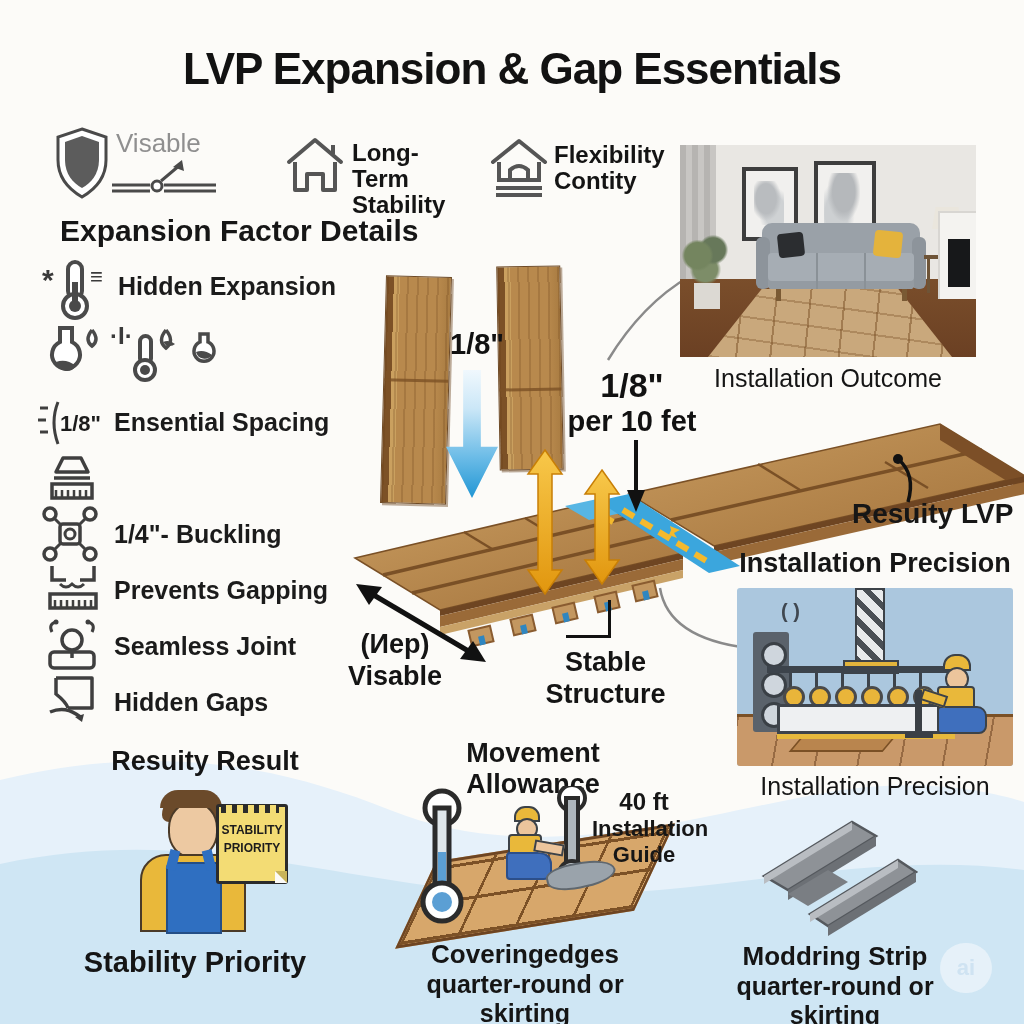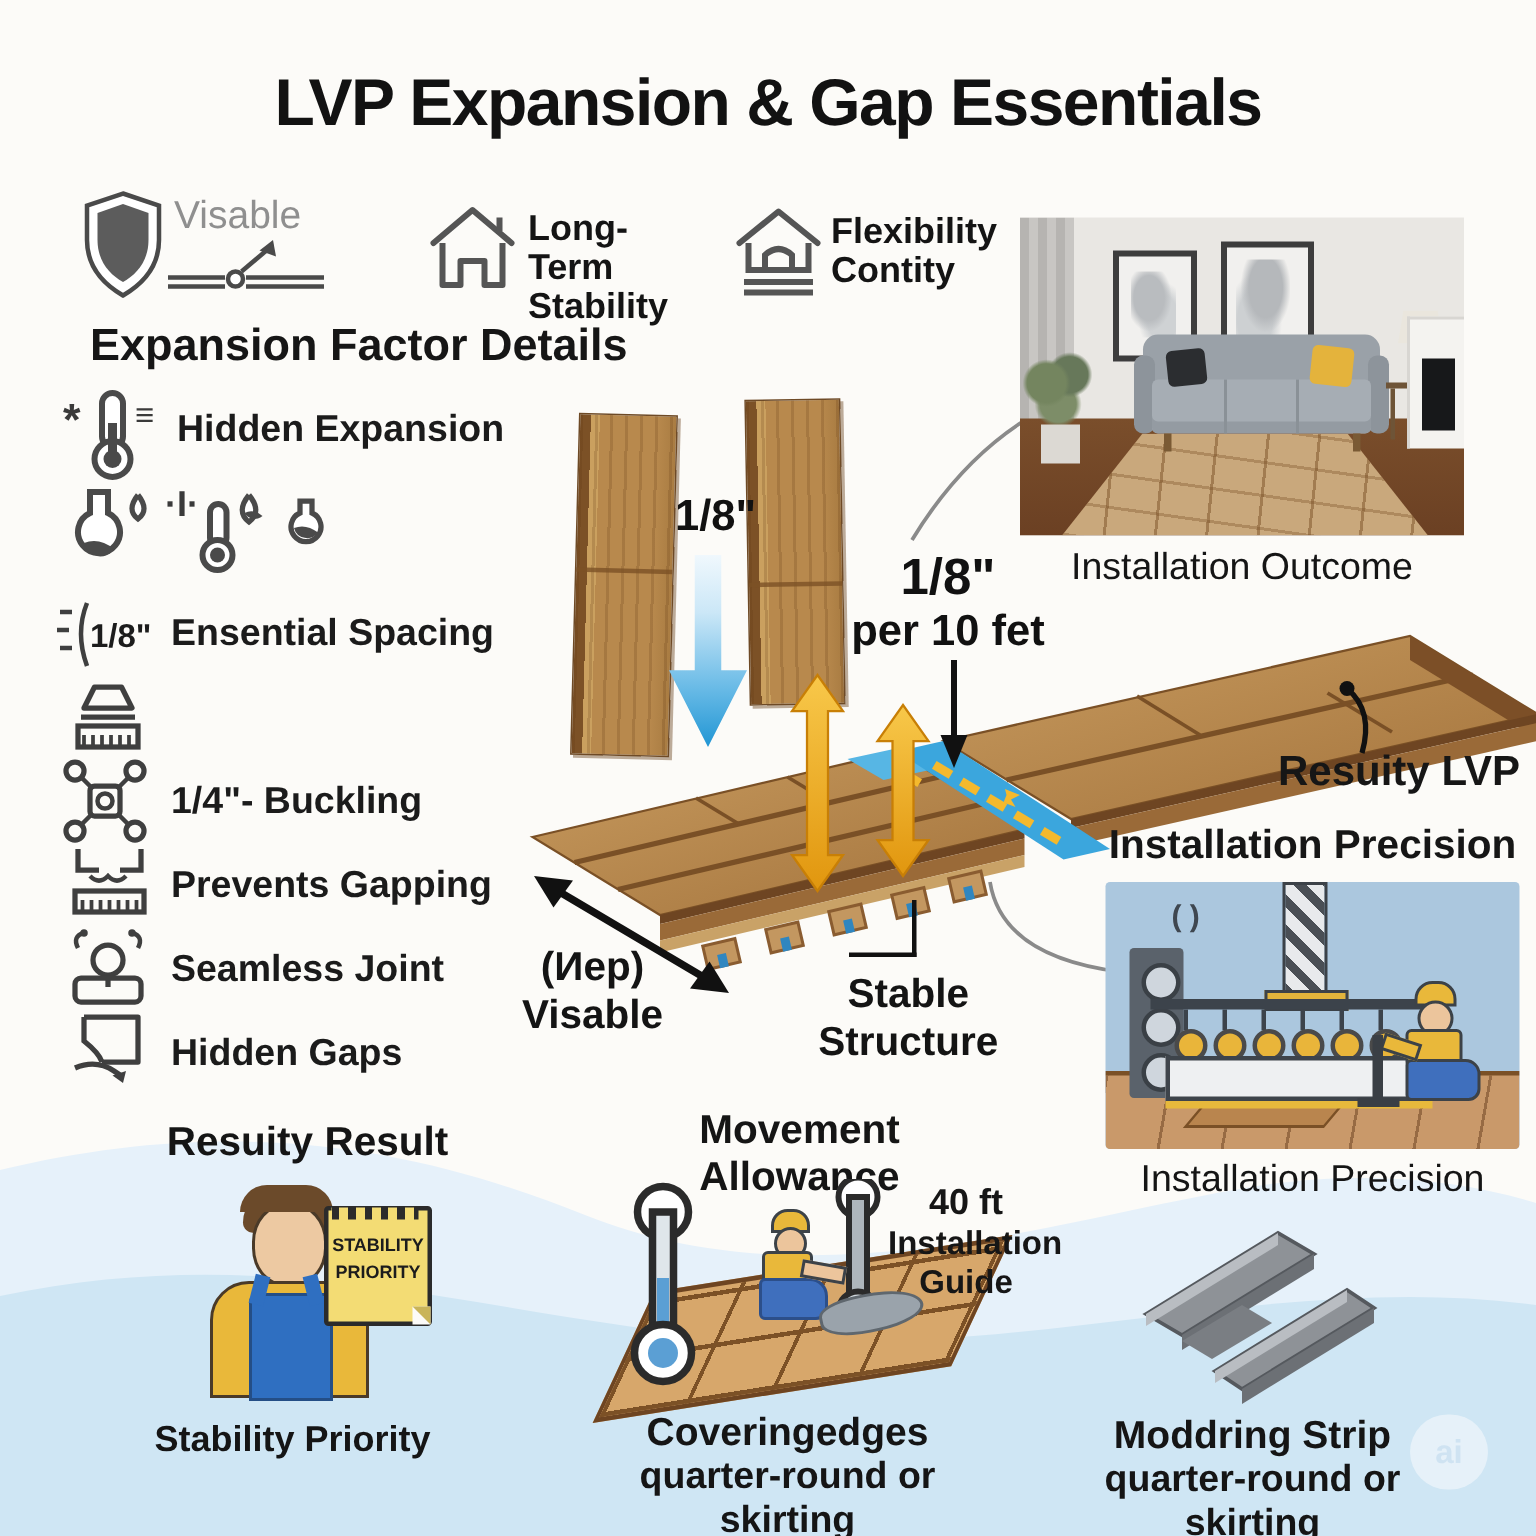--- a/index.html
+++ b/index.html
@@ -377,21 +377,21 @@
     <div class="abs" style="left:50px;top:60px;width:10px;height:20px;background:#2f6fc1;transform:rotate(14deg)"></div>
     <div class="abs" style="left:86px;top:60px;width:10px;height:20px;background:#2f6fc1;transform:rotate(-14deg)"></div>
     <div class="abs" style="left:104px;top:52px;width:42px;height:14px;background:#e9b83a;border:2px solid #4a3a28;transform:rotate(-32deg)"></div>
     <div class="abs" style="left:98px;top:14px;width:66px;height:74px;background:#f3dc74;border:3px solid #2b2b2b;border-radius:3px">
       <div class="abs" style="left:2px;top:-2px;width:58px;height:8px;background:repeating-linear-gradient(90deg,#2b2b2b 0 5px,#f3dc74 5px 11px)"></div>
       <div class="abs" style="left:0;top:16px;width:100%;text-align:center;font-size:12px;font-weight:700;color:#1c1c1c">STABILITY</div>
       <div class="abs" style="left:0;top:34px;width:100%;text-align:center;font-size:12px;font-weight:700;color:#1c1c1c">PRIORITY</div>
       <div class="abs" style="right:-2px;bottom:-2px;width:0;height:0;border-left:12px solid #c9b45a;border-bottom:12px solid #fcfbf8;transform:rotate(90deg)"></div>
     </div>
   </div>
-  <div class="abs cap" style="left:70px;top:946px;width:250px;font-size:24px">Stability Priority</div>
+  <div class="abs cap" style="left:70px;top:946px;width:250px;font-size:29px">Stability Priority</div>
 
   <div class="abs" id="movement-scene">
     <div class="abs" style="left:18px;top:62px;width:236px;height:74px;background:repeating-linear-gradient(90deg,#7c5126 0 3px,transparent 3px 58px),repeating-linear-gradient(0deg,#7c5126 0 3px,transparent 3px 34px),#d7a76b;border:3px solid #6e4522;transform:rotate(-9deg) skewX(-34deg)"></div>
     <svg class="abs" style="left:8px;top:2px" width="290" height="150" viewBox="0 0 290 150">
       <circle cx="38" cy="22" r="17" fill="#fff" stroke="#2b2b2b" stroke-width="5"></circle>
       <rect x="31" y="22" width="14" height="88" fill="#dfe6ea" stroke="#2b2b2b" stroke-width="5"></rect>
       <rect x="34" y="66" width="8" height="44" fill="#5b9fd4"></rect>
       <circle cx="38" cy="116" r="19" fill="#fff" stroke="#2b2b2b" stroke-width="5"></circle>
       <circle cx="38" cy="116" r="10" fill="#5b9fd4"></circle>
       <circle cx="168" cy="12" r="13" fill="#fff" stroke="#2b2b2b" stroke-width="4"></circle>

